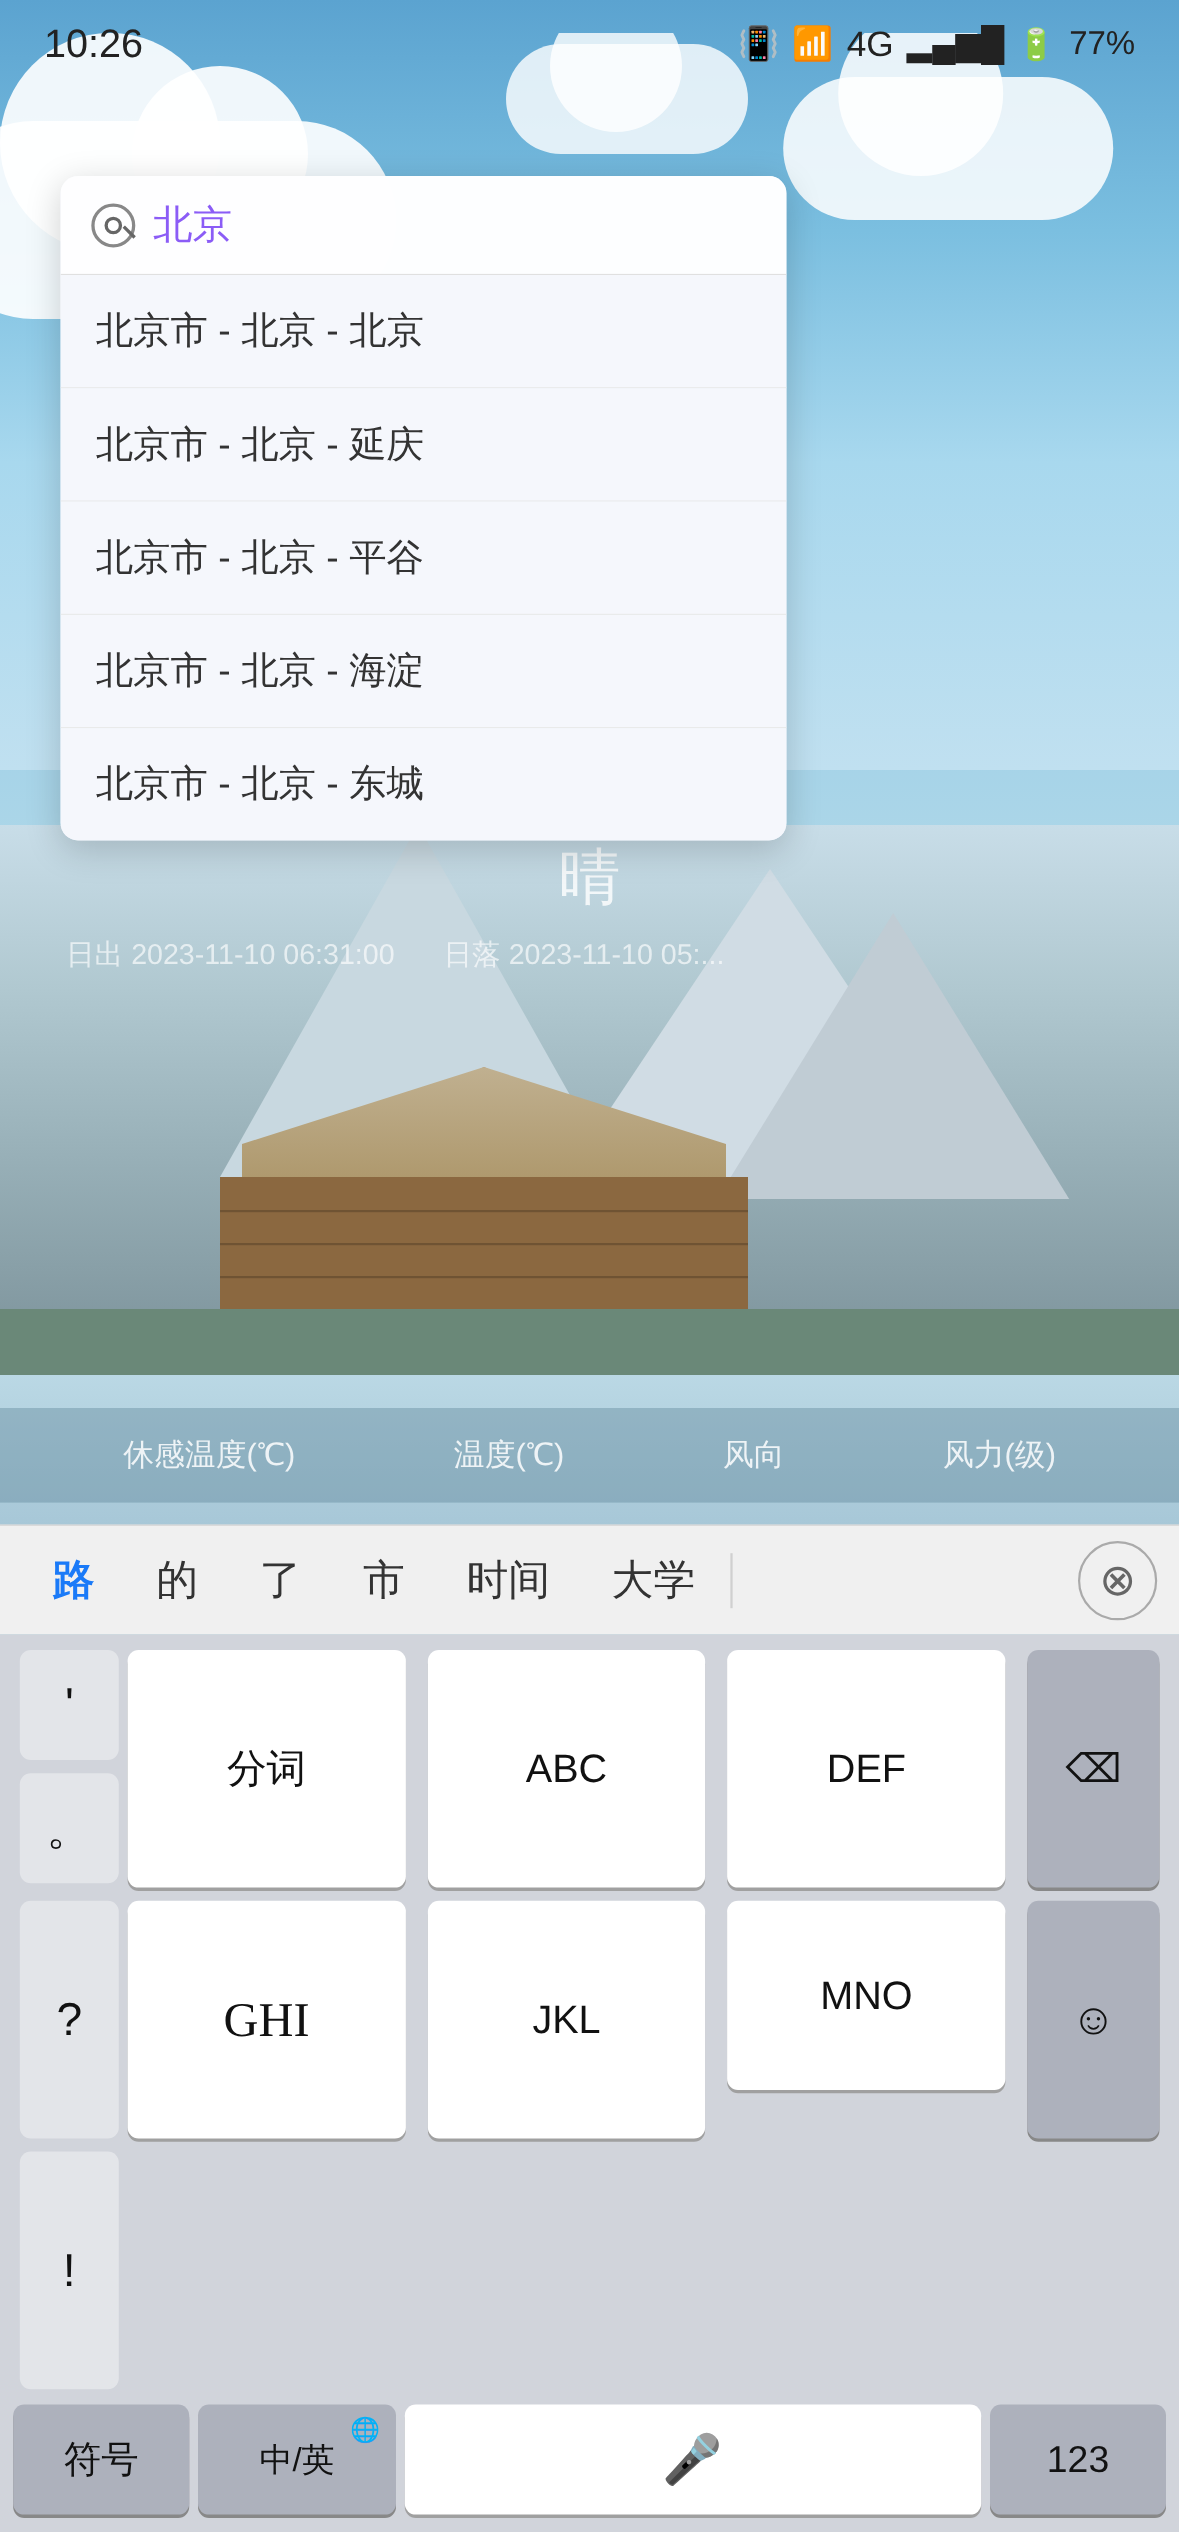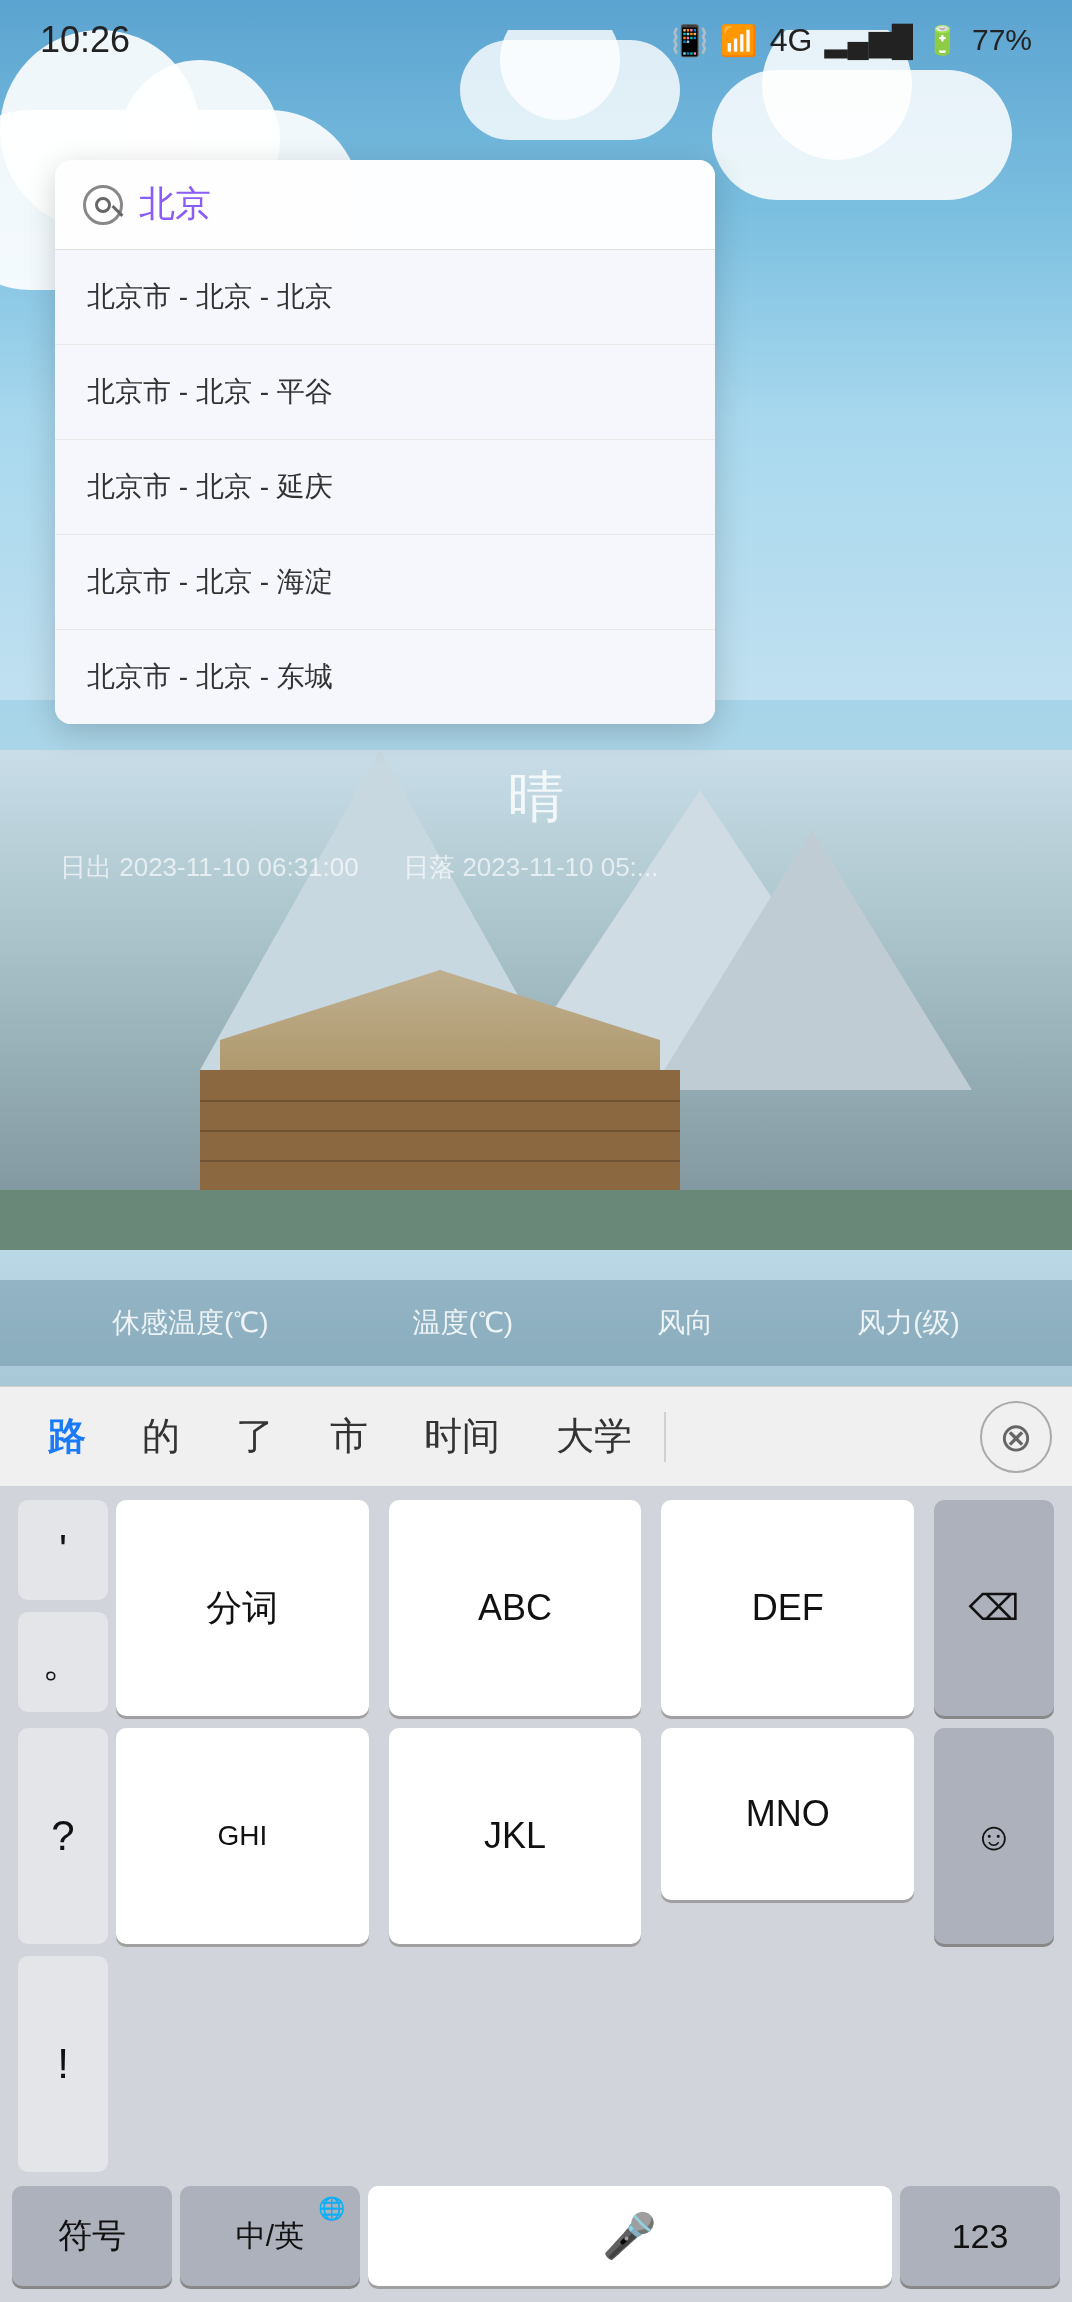--- a/index.html
+++ b/index.html
@@ -93,21 +93,21 @@
     }
 
     .search-input-text {
       font-size: 36px;
       color: #8b5cf6;
       flex: 1;
     }
 
     .dropdown-item {
       padding: 28px 32px;
-      font-size: 28px;
+      font-size: 34px;
       color: #333;
       border-bottom: 1px solid #e8e8e8;
       cursor: pointer;
       background: rgba(245,247,252,0.97);
     }
 
     .dropdown-item:last-child {
       border-bottom: none;
     }
 
@@ -335,23 +335,23 @@
     <div class="search-icon-circle">
       <div style="width:16px;height:16px;border:3px solid #666;border-radius:50%;position:relative;">
         <div style="position:absolute;bottom:-10px;right:-6px;width:3px;height:14px;background:#666;transform:rotate(-45deg);transform-origin:top center;"></div>
       </div>
     </div>
     <span class="search-input-text" style="cursor:text;">北京</span>
   </div>
 
   <div class="dropdown-item">北京市 - 北京 - 北京</div>
 
+  <div class="dropdown-item">北京市 - 北京 - 延庆</div>
+
   <div class="dropdown-item">北京市 - 北京 - 平谷</div>
-
-  <div class="dropdown-item">北京市 - 北京 - 延庆</div>
 
   <div class="dropdown-item">北京市 - 北京 - 海淀</div>
 
   <div class="dropdown-item">北京市 - 北京 - 东城</div>
 </div>
 
 <div class="keyboard-container">
 
   <div class="suggestions-bar">
     <span class="suggestion-item active" style="color:#1a7af8;font-weight:600;">路</span>
@@ -385,21 +385,21 @@
       </div>
     </div>
 
     <div style="display:flex;align-items:stretch;padding:6px 12px;gap:8px;">
 
       <div style="display:flex;flex-direction:column;gap:12px;width:90px;justify-content:center;">
         <button class="key-btn" style="width:90px;height:216px;font-size:42px;background:rgba(255,255,255,0.4);box-shadow:none;">?</button>
       </div>
 
       <div style="flex:1;display:flex;gap:8px;">
-        <button class="key-btn" style="flex:1;height:216px;font-size:28px;">GHI</button>
+        <button class="key-btn" style="flex:1;height:216px;font-size:44px;font-family:Liberation Serif, serif;">GHI</button>
         <button class="key-btn" style="flex:1;height:216px;font-size:36px;">JKL</button>
         <button class="key-btn" style="flex:1;height:172px;font-size:36px;">MNO</button>
         <button class="key-btn gray-key" style="width:120px;height:216px;font-size:40px;">
           <span>☺</span>
         </button>
       </div>
     </div>
 
     <div style="display:flex;align-items:stretch;padding:6px 12px;gap:8px;">
 

